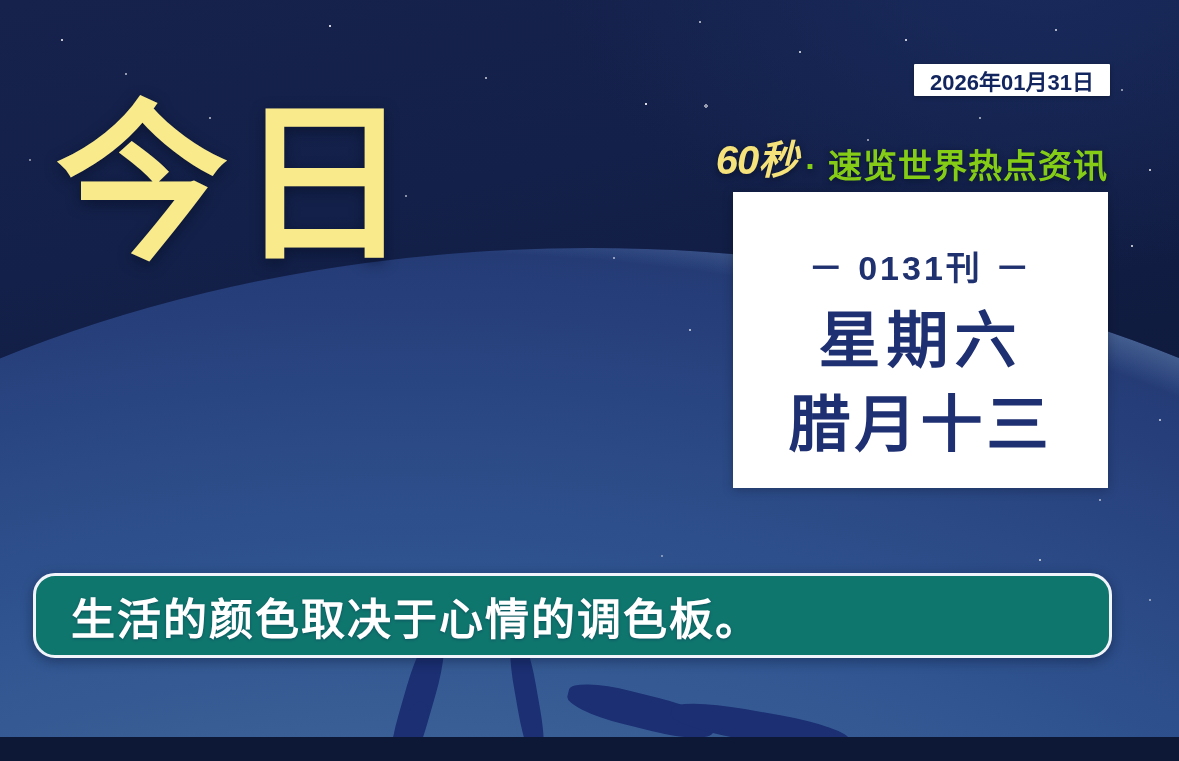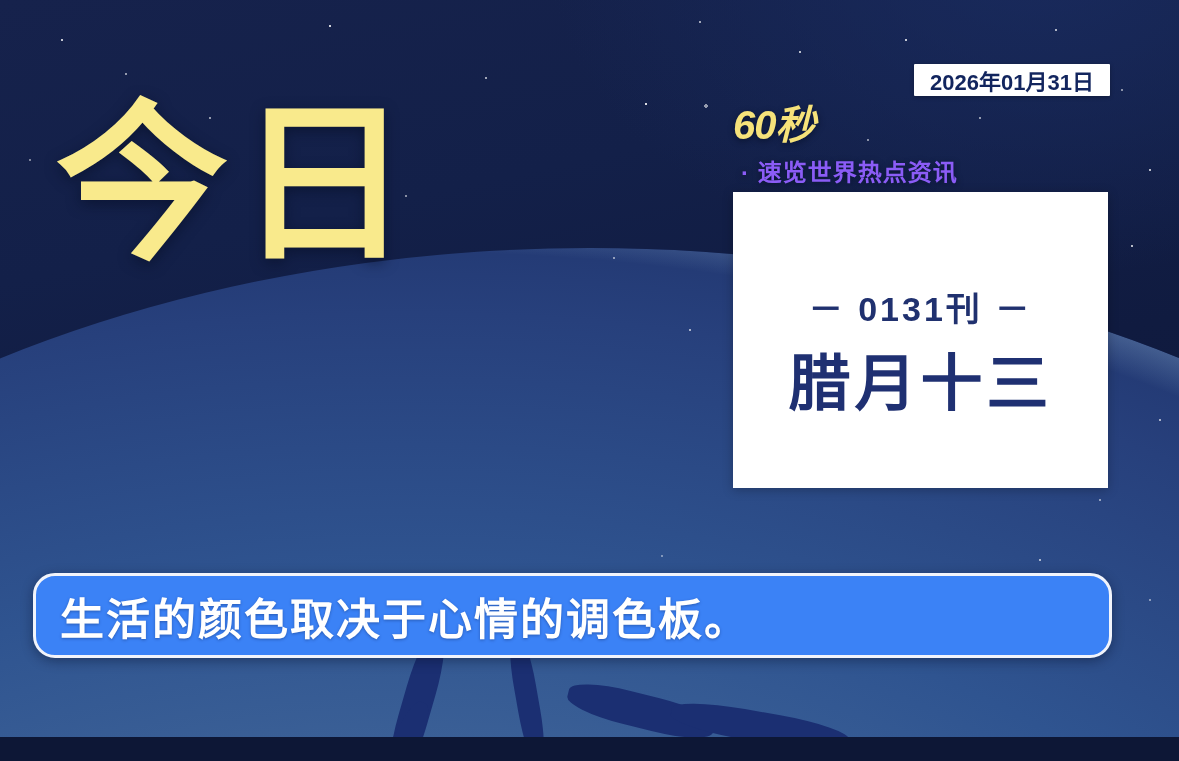--- a/index.html
+++ b/index.html
@@ -161,35 +161,34 @@
     font-size:22px;
     font-weight:bold;
     letter-spacing:0px;
     box-shadow:0 1px 4px rgba(0,0,0,.3);
   }
 
   
   .tagline {
     position:absolute; left:733px; top:140px;
     width:375px; height:46px;
-    display:flex; align-items:flex-start; justify-content:flex-end;
+    display:flex; align-items:flex-end; justify-content:flex-end;
     white-space:nowrap;
     text-shadow:0 2px 6px rgba(4,10,30,.6);
-    flex-direction:column;
   }
   .tagline-60 {
     color:#f6e27a;
     font-size:40px;
     font-weight:bold;
     font-style:italic;
     letter-spacing:-1px;
   }
   .tagline-rest {
-    color:#8b5cf6;
-    font-size:24px;
+    color:#84cc16;
+    font-size:34px;
     font-weight:bold;
     letter-spacing:1px;
     margin-left:8px;
     position:relative; top:2px;
   }
 
   
   .info-card {
     position:absolute; left:733px; top:192px;
     width:375px; height:296px;
@@ -220,25 +219,25 @@
     font-weight:bold;
     letter-spacing:4px;
     margin-top:22px;
     line-height:1;
   }
 
   
   .quote-bar {
     position:absolute; left:33px; top:573px;
     width:1079px; height:85px;
-    background:#3b82f6;
+    background:#0f766e;
     border:3px solid #f2f4fb;
     border-radius:22px;
     display:flex; align-items:center;
-    padding-left:24px;
+    padding-left:35px;
     box-shadow:0 3px 12px rgba(5,12,38,.4);
   }
   .quote-text {
     color:#ffffff;
     font-size:44px;
     font-weight:bold;
     letter-spacing:2px;
     white-space:nowrap;
     text-shadow:0 1px 3px rgba(10,20,60,.35);
   }
@@ -286,20 +285,21 @@
 
   <div class="date-badge">2026年01月31日</div>
 
   <div class="tagline">
     <span class="tagline-60">60秒</span>
     <span class="tagline-rest">· 速览世界热点资讯</span>
   </div>
 
   <div class="info-card">
     <div class="card-issue">－  0131刊  －</div>
+    <div class="card-weekday">星期六</div>
     <div class="card-lunar">腊月十三</div>
   </div>
 
   <div class="quote-bar">
     <span class="quote-text">生活的颜色取决于心情的调色板。</span>
   </div>
 
 </div>
 
 </body></html>

